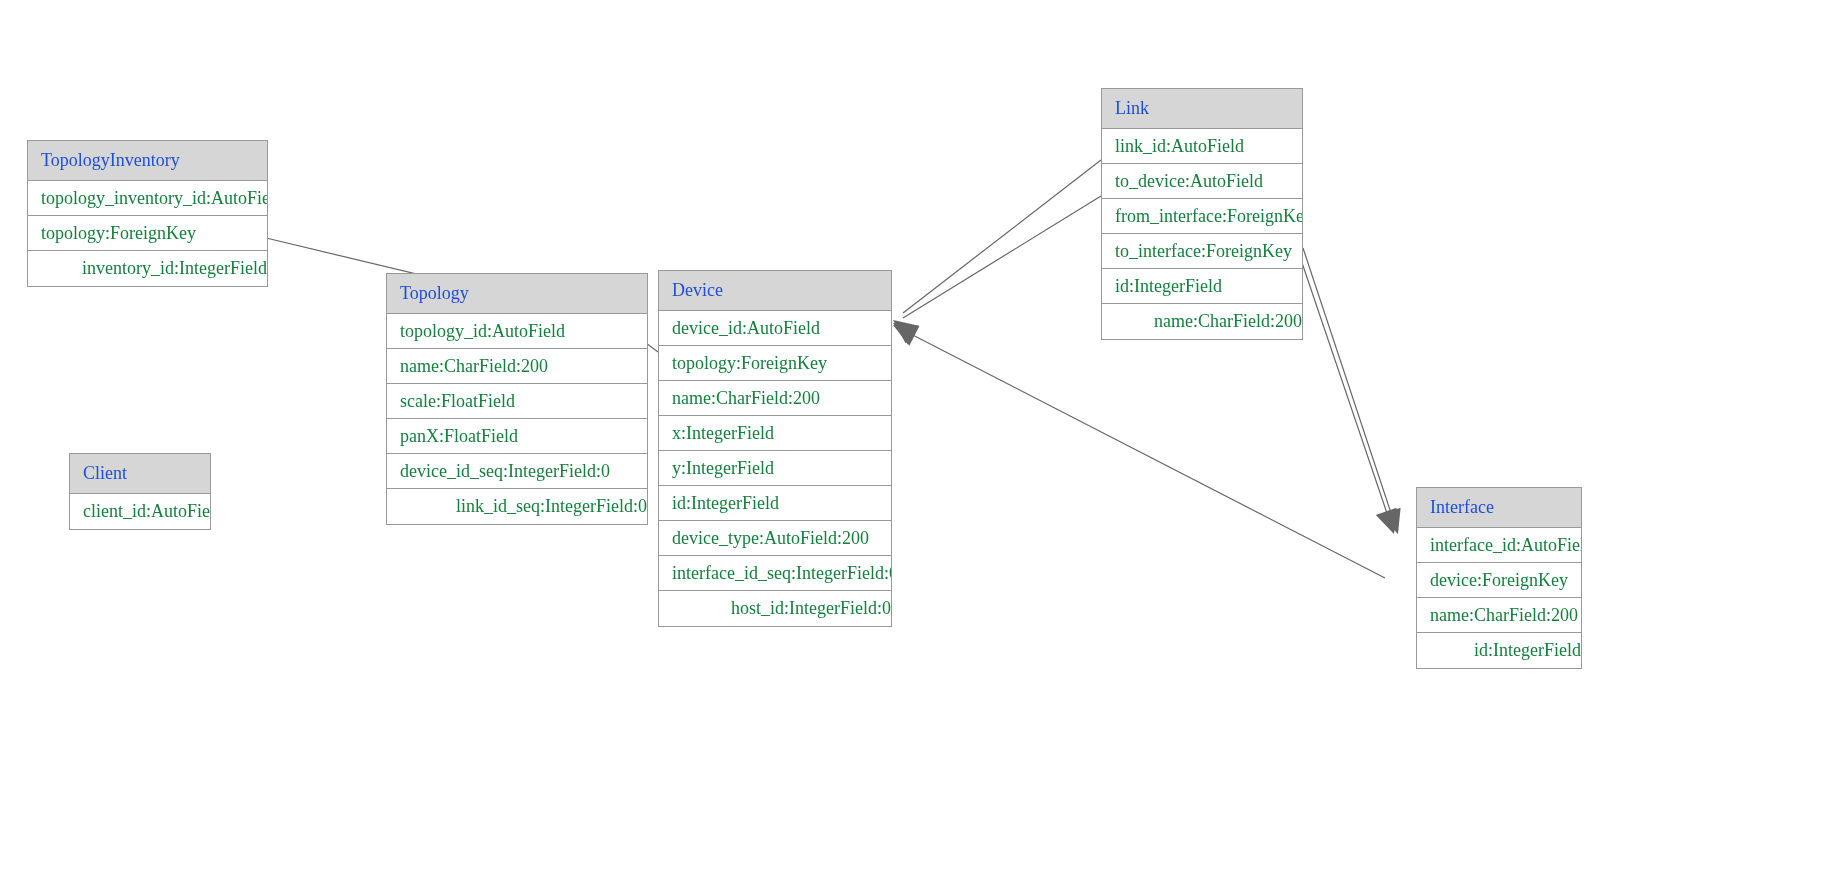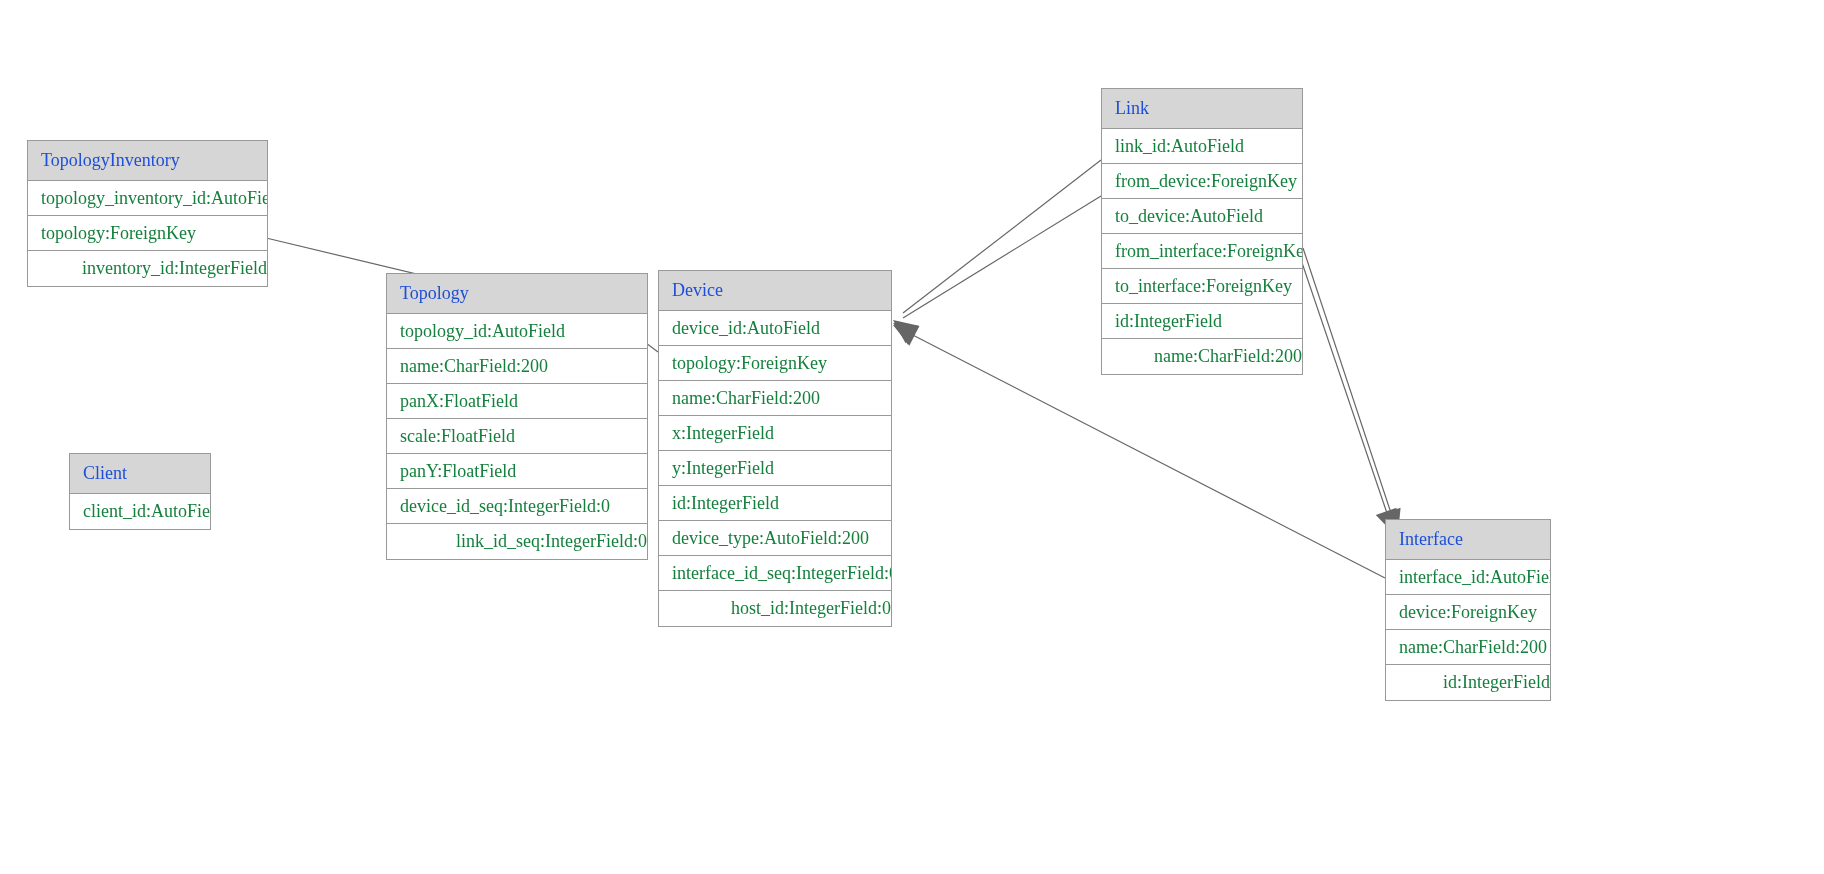--- a/index.html
+++ b/index.html
@@ -114,23 +114,22 @@
         <div class="entity-header">Client</div>
         <div class="entity-fields">
           <div class="entity-field">client_id:AutoField</div>
         </div>
       </div>
       <div class="entity" style="left: 386px; top: 273px; width: 262px; font-family: Liberation Serif, serif;">
         <div class="entity-header">Topology</div>
         <div class="entity-fields">
           <div class="entity-field">topology_id:AutoField</div>
           <div class="entity-field">name:CharField:200</div>
+          <div class="entity-field">scale:FloatField</div>
           <div class="entity-field">panX:FloatField</div>
-          <div class="entity-field">scale:FloatField</div>
-          <div class="entity-field">panY:FloatField</div>
           <div class="entity-field">device_id_seq:IntegerField:0</div>
           <div class="entity-field">link_id_seq:IntegerField:0</div>
         </div>
       </div>
       <div class="entity" style="left: 658px; top: 270px; width: 234px;">
         <div class="entity-header">Device</div>
         <div class="entity-fields">
           <div class="entity-field">device_id:AutoField</div>
           <div class="entity-field">topology:ForeignKey</div>
           <div class="entity-field">name:CharField:200</div>
@@ -139,29 +138,28 @@
           <div class="entity-field">id:IntegerField</div>
           <div class="entity-field">device_type:AutoField:200</div>
           <div class="entity-field">interface_id_seq:IntegerField:0</div>
           <div class="entity-field">host_id:IntegerField:0</div>
         </div>
       </div>
       <div class="entity" style="left: 1101px; top: 88px; width: 202px;">
         <div class="entity-header">Link</div>
         <div class="entity-fields">
           <div class="entity-field">link_id:AutoField</div>
-          <div class="entity-field">from_device:ForeignKey</div>
           <div class="entity-field">to_device:AutoField</div>
           <div class="entity-field">from_interface:ForeignKey</div>
           <div class="entity-field">to_interface:ForeignKey</div>
           <div class="entity-field">id:IntegerField</div>
           <div class="entity-field">name:CharField:200</div>
         </div>
       </div>
-      <div class="entity" style="left: 1385px; top: 487px; width: 166px; margin-top: 32px;">
+      <div class="entity" style="left: 1416px; top: 487px; width: 166px;">
         <div class="entity-header">Interface</div>
         <div class="entity-fields">
           <div class="entity-field">interface_id:AutoField</div>
           <div class="entity-field">device:ForeignKey</div>
           <div class="entity-field">name:CharField:200</div>
           <div class="entity-field">id:IntegerField</div>
         </div>
       </div>
     </div>
 

